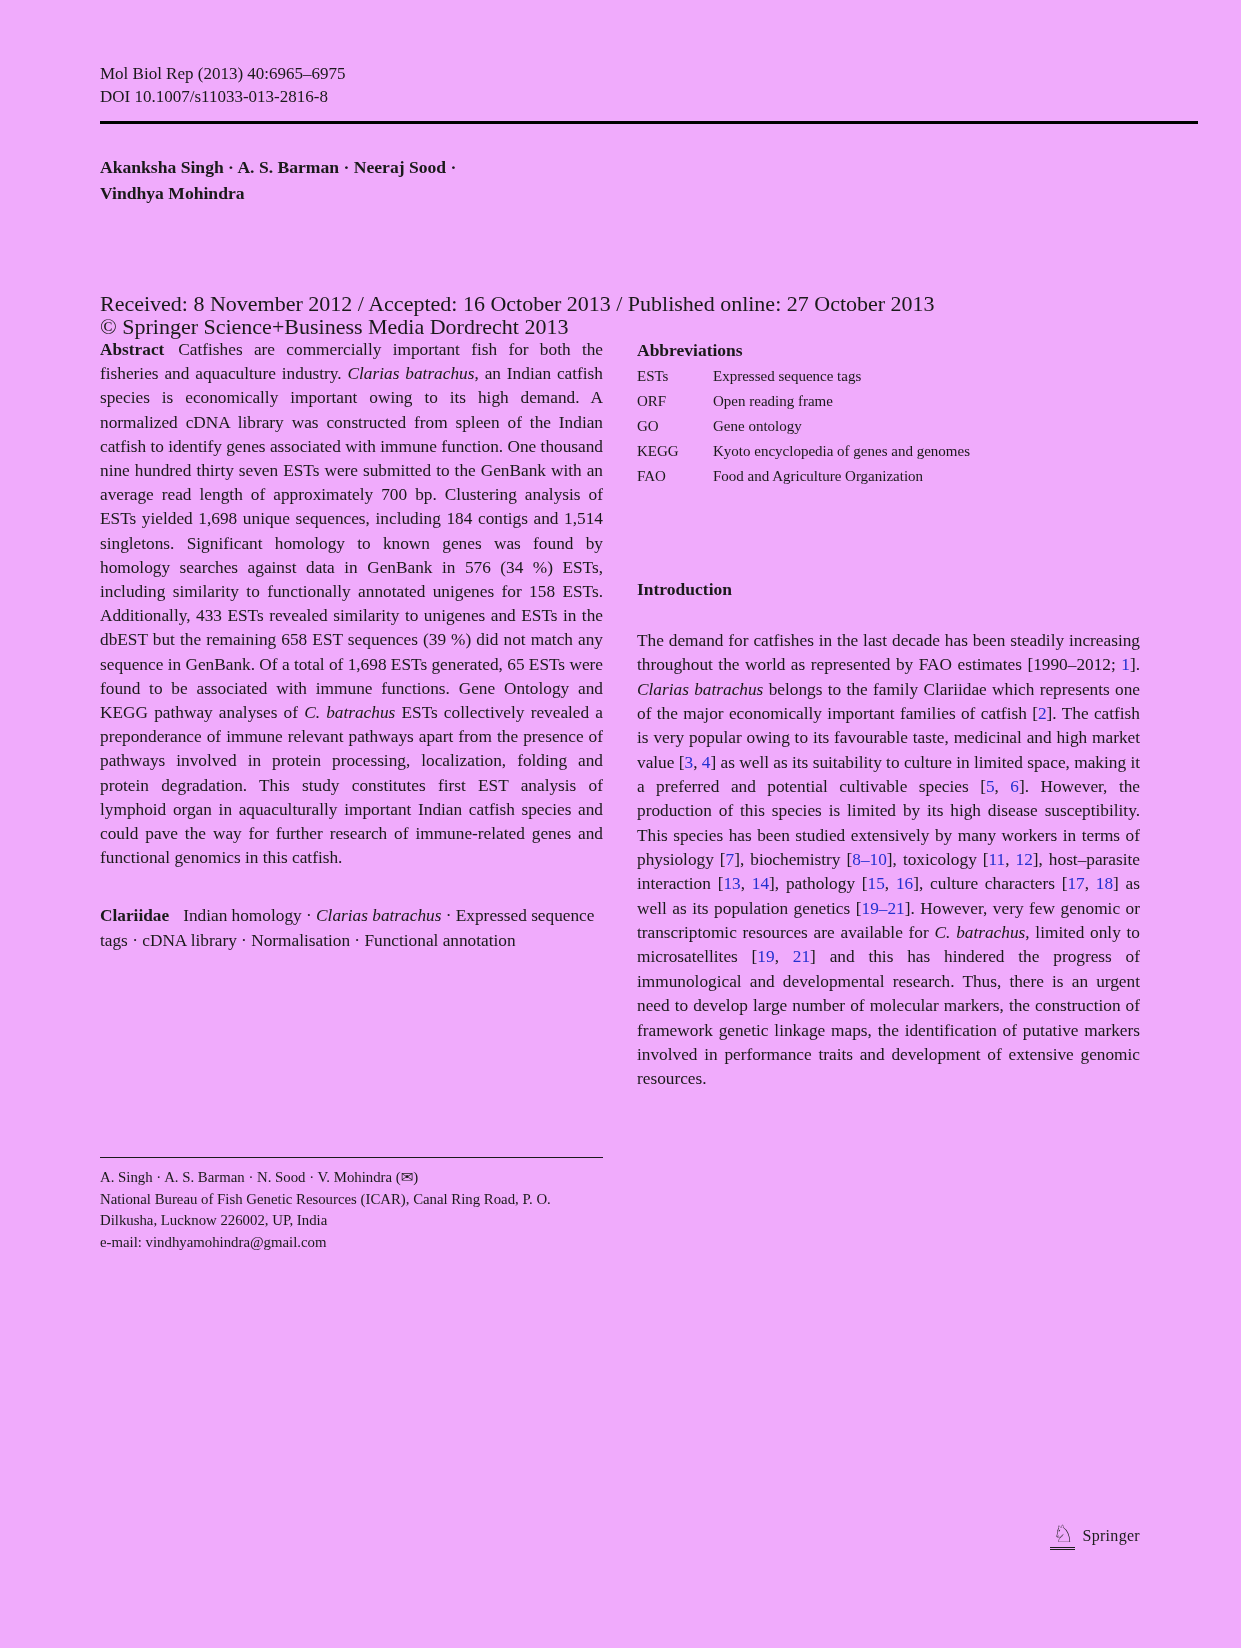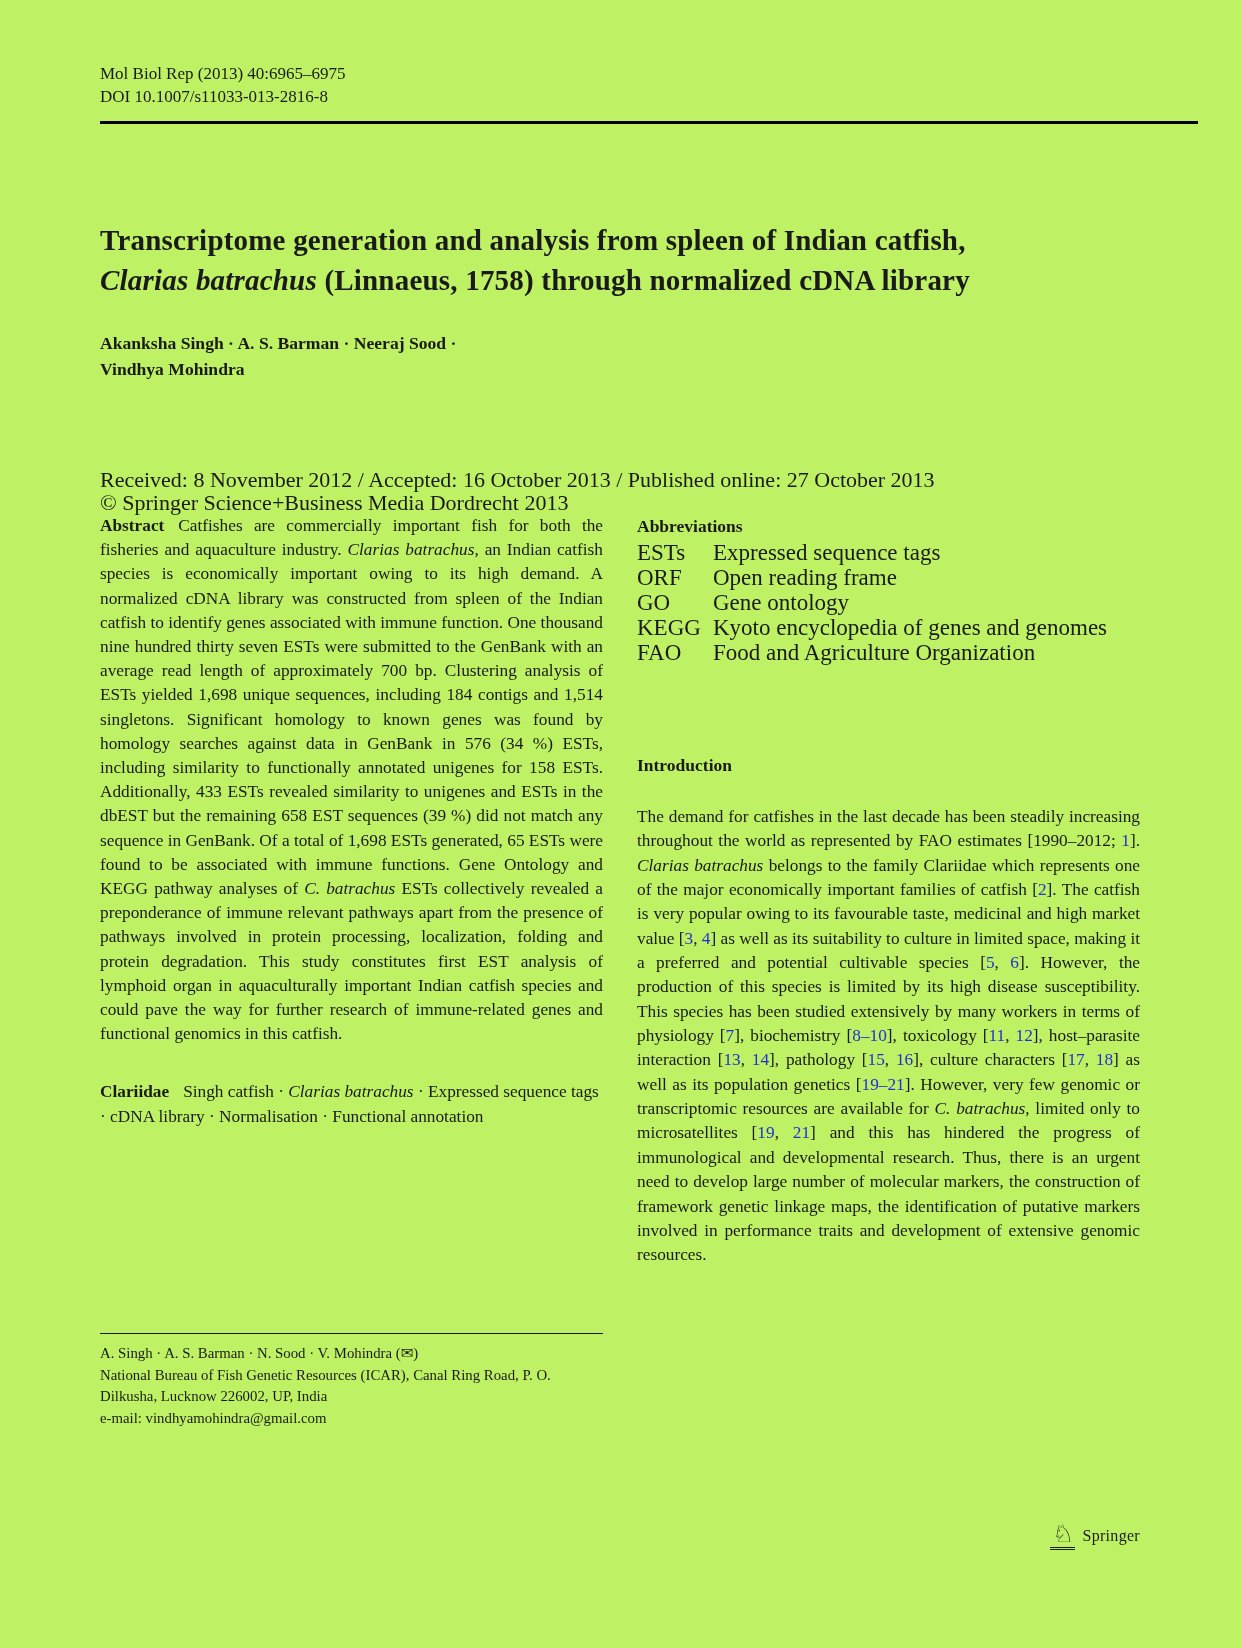--- a/index.html
+++ b/index.html
@@ -1,21 +1,21 @@
 <!DOCTYPE html>
 <html style="--cite: #2230cf;"><head>
 <meta charset="utf-8">
 <style>
   html,body{margin:0;padding:0;background:#ffffff;}
   .page{
     position:relative;
     width:1241px;height:1648px;
     box-sizing:border-box;
     padding:62px 43px 0 100px;
-    background:#bef264;
+    background:#f0abfc;
     color:#1a1a1a;
     font-family:"Liberation Serif", serif;
   }
   .hdr-line{font-size:17px;line-height:23px;}
   .hdr-rule{height:3px;background:#000;margin-top:13px;}
   .title{
     margin:96px 0 0 0;
     max-width:880px;
     font-size:29px;
     font-weight:bold;
@@ -39,21 +39,21 @@
   .s-b{font-weight:bold;margin-right:14px;}
   .s-i{font-style:italic;}
   .s-cite{color:var(--cite,#2230cf);}
   .s-env{font-family:"DejaVu Sans",sans-serif;font-size:15px;}
   .keywords{margin-top:34px;text-align:left;}
   .footnote{position:absolute;left:0;right:0;bottom:25px;}
   .fn-rule{height:1.3px;background:#1a1a1a;margin-bottom:9px;}
   .fn-line{font-size:14.8px;line-height:21.5px;}
   .subhead{margin:0;font-size:17.5px;font-weight:bold;line-height:25px;}
   .abbr-list{margin-top:1px;}
-  .abbr-row{display:flex;font-size:23px;line-height:25px;}
+  .abbr-row{display:flex;font-size:15px;line-height:25px;}
   .abbr-term{width:76px;flex:none;}
   .abbr-def{flex:1;}
   .intro-head{margin-top:88px;}
   .intro{margin-top:27px;line-height:24.35px;}
   .springer{
     position:absolute;
     top:1522px;right:101px;
     display:flex;align-items:center;gap:7px;
     color:#1d1d1d;
   }
@@ -70,37 +70,36 @@
 <body>
 
 <div class="page">
 
   <header>
     <div class="hdr-line">Mol Biol Rep (2013) 40:6965–6975</div>
     <div class="hdr-line">DOI 10.1007/s11033-013-2816-8</div>
     <div class="hdr-rule"></div>
   </header>
 
-  <h1 class="title"><span>Transcriptome generation and analysis from spleen of Indian catfish, </span><span class="s-i">Clarias batrachus</span><span> (Linnaeus, 1758) through normalized cDNA library</span></h1>
 
   <div class="authors">
     <div>Akanksha Singh · A. S. Barman · Neeraj Sood ·</div>
     <div>Vindhya Mohindra</div>
   </div>
 
   <div class="dates">
     <div>Received: 8 November 2012 / Accepted: 16 October 2013 / Published online: 27 October 2013</div>
     <div>© Springer Science+Business Media Dordrecht 2013</div>
   </div>
 
   <div class="cols">
 
     <div class="col">
       <p class="para"><span class="s-b">Abstract</span><span>Catfishes are commercially important fish for both the fisheries and aquaculture industry. </span><span class="s-i">Clarias batrachus</span><span>, an Indian catfish species is economically important owing to its high demand. A normalized cDNA library was constructed from spleen of the Indian catfish to identify genes associated with immune function. One thousand nine hundred thirty seven ESTs were submitted to the GenBank with an average read length of approximately 700 bp. Clustering analysis of ESTs yielded 1,698 unique sequences, including 184 contigs and 1,514 singletons. Significant homology to known genes was found by homology searches against data in GenBank in 576 (34 %) ESTs, including similarity to functionally annotated unigenes for 158 ESTs. Additionally, 433 ESTs revealed similarity to unigenes and ESTs in the dbEST but the remaining 658 EST sequences (39 %) did not match any sequence in GenBank. Of a total of 1,698 ESTs generated, 65 ESTs were found to be associated with immune functions. Gene Ontology and KEGG pathway analyses of </span><span class="s-i">C. batrachus</span><span> ESTs collectively revealed a preponderance of immune relevant pathways apart from the presence of pathways involved in protein processing, localization, folding and protein degradation. This study constitutes first EST analysis of lymphoid organ in aquaculturally important Indian catfish species and could pave the way for further research of immune-related genes and functional genomics in this catfish.</span></p>
-      <p class="para keywords"><span class="s-b">Clariidae</span><span>Singh catfish · </span><span class="s-i">Clarias batrachus</span><span> · Expressed sequence tags · cDNA library · Normalisation · Functional annotation</span></p>
+      <p class="para keywords"><span class="s-b">Clariidae</span><span>Indian homology · </span><span class="s-i">Clarias batrachus</span><span> · Expressed sequence tags · cDNA library · Normalisation · Functional annotation</span></p>
       <div class="footnote">
         <div class="fn-rule"></div>
         <div class="fn-line"><span>A. Singh · A. S. Barman · N. Sood · V. Mohindra (</span><span class="s-env">✉</span><span>)</span></div>
         <div class="fn-line">National Bureau of Fish Genetic Resources (ICAR), Canal Ring Road, P. O. Dilkusha, Lucknow 226002, UP, India</div>
         <div class="fn-line">e-mail: vindhyamohindra@gmail.com</div>
       </div>
     </div>
 
     <div class="col">
       <h2 class="subhead">Abbreviations</h2>

